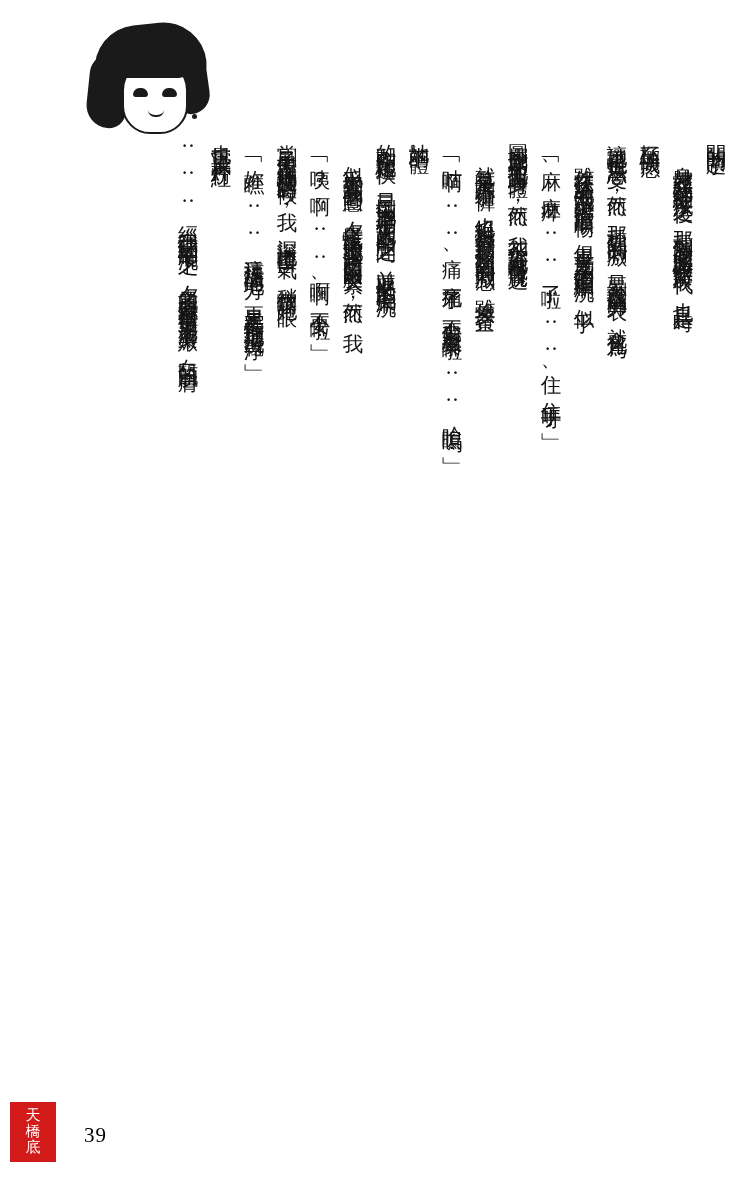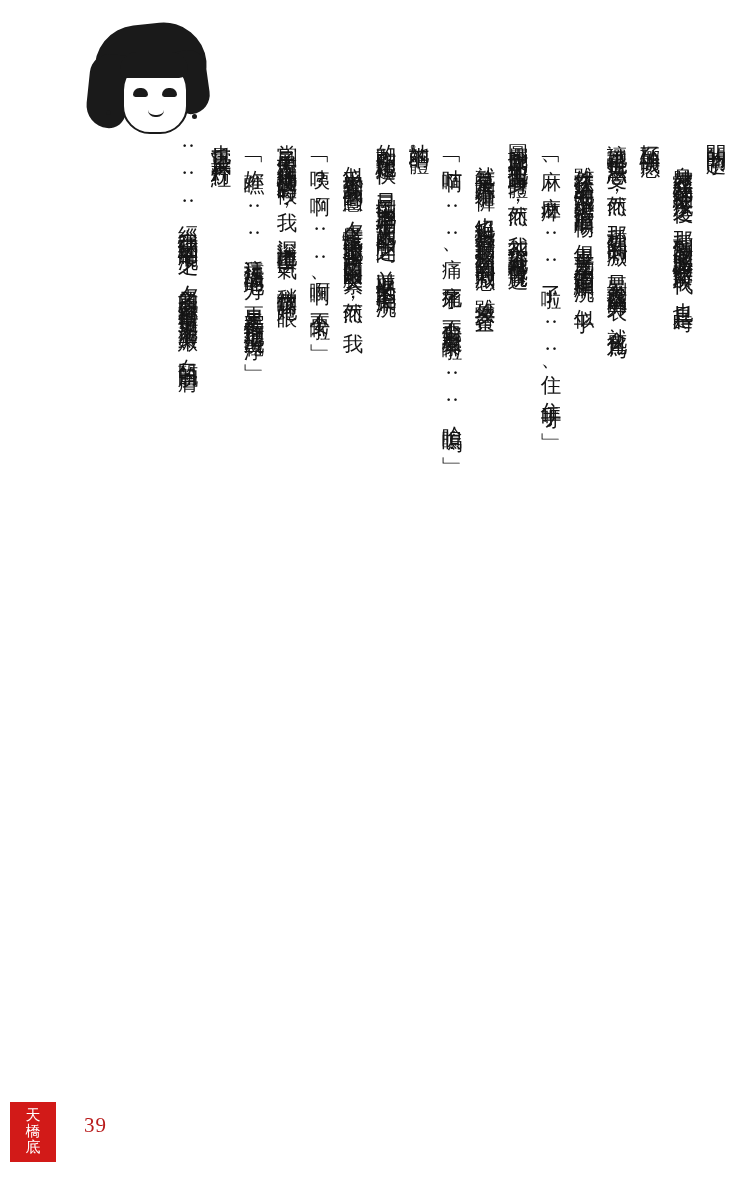--- a/index.html
+++ b/index.html
@@ -114,24 +114,24 @@
     margin-left: 12.5px;
     white-space: nowrap;
     color: #141414;
   }
   .col.indent1 { padding-top: 22px; height: 933px; }
 
   
   #page-number {
     position: absolute;
     left: 84px;
-    bottom: 44px;
+    bottom: 34px;
     font-family: "Liberation Serif", serif;
     font-size: 21px;
-    color: #b91c1c;
+    color: #000000;
     letter-spacing: 1px;
   }
 
   
   #seal {
     position: absolute;
     left: 10px;
     bottom: 20px;
     width: 46px;
     height: 60px;

